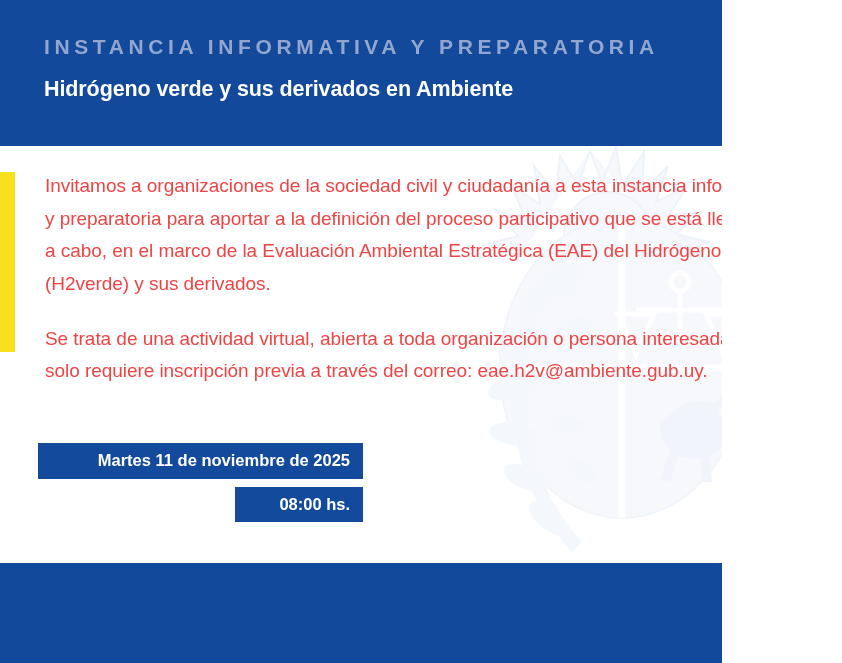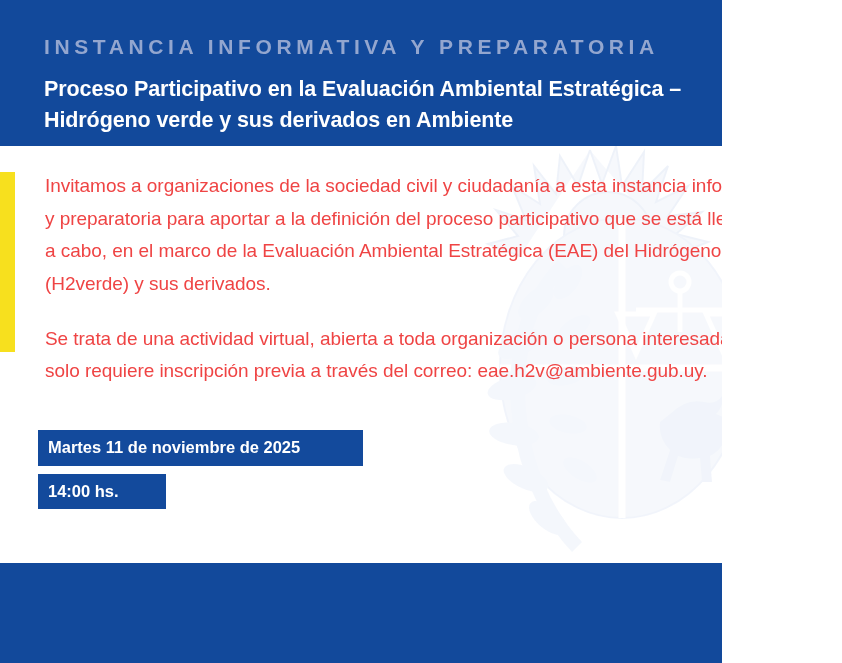--- a/index.html
+++ b/index.html
@@ -92,22 +92,23 @@
     color: #ef4444;
     letter-spacing: -0.05px;
     margin-bottom: 22px;
   }
   .para:last-child { margin-bottom: 0; }
 
   
   .chips {
     position: absolute;
     left: 38px;
-    top: 430px;
+    top: 443px;
     z-index: 4;
+    text-align: right;
   }
   .chip {
     display: inline-block;
     background: #134A9C;
     color: #ffffff;
     font-size: 16.5px;
     font-weight: bold;
     line-height: 1;
     padding: 9px 13px 10px 10px;
     margin-bottom: 8px;
@@ -215,38 +216,37 @@
           <ellipse cx="128" cy="292" rx="19" ry="9" transform="rotate(12 128 292)"></ellipse>
           <ellipse cx="140" cy="338" rx="19" ry="9" transform="rotate(32 140 338)"></ellipse>
         </g>
       </g>
     </svg>
   </div>
 
   <header class="header">
     <div class="header-eyebrow">INSTANCIA INFORMATIVA Y PREPARATORIA</div>
     <h1 class="header-title">
-      <span class="line">Proceso Participativo en la Evaluación Ambiental Estratégica –</span>
       <span class="line">Hidrógeno verde y sus derivados en Ambiente</span>
     </h1>
   </header>
 
   <div class="accent-bar"></div>
 
   <main class="content">
     <p class="para">Invitamos a organizaciones de la sociedad civil y ciudadanía a esta instancia informativa y preparatoria para aportar a la definición del proceso participativo que se está llevando a cabo, en el marco de la Evaluación Ambiental Estratégica (EAE) del Hidrógeno verde (H2verde) y sus derivados.</p>
     <p class="para">Se trata de una actividad virtual, abierta a toda organización o persona interesada, y solo requiere inscripción previa a través del correo: eae.h2v@ambiente.gub.uy.</p>
   </main>
 
   <div class="chips">
     <div class="chip-row">
       <span class="chip chip-date">Martes 11 de noviembre de 2025</span>
     </div>
     <div class="chip-row">
-      <span class="chip chip-time">14:00 hs.</span>
+      <span class="chip chip-time">08:00 hs.</span>
     </div>
   </div>
 
   <footer class="footer"></footer>
 
   <div class="logo-group logo-ambiente">
     <svg class="coat" viewBox="0 0 58 60" xmlns="http://www.w3.org/2000/svg">
 
       <g fill="#F2B51E">
         <circle cx="29" cy="10" r="6"></circle>

